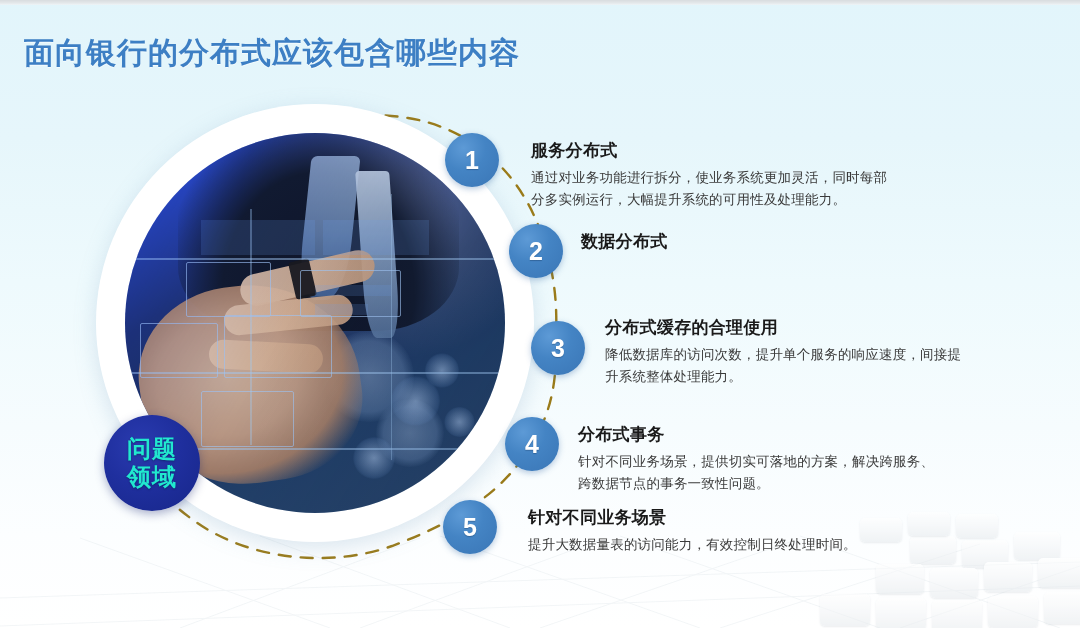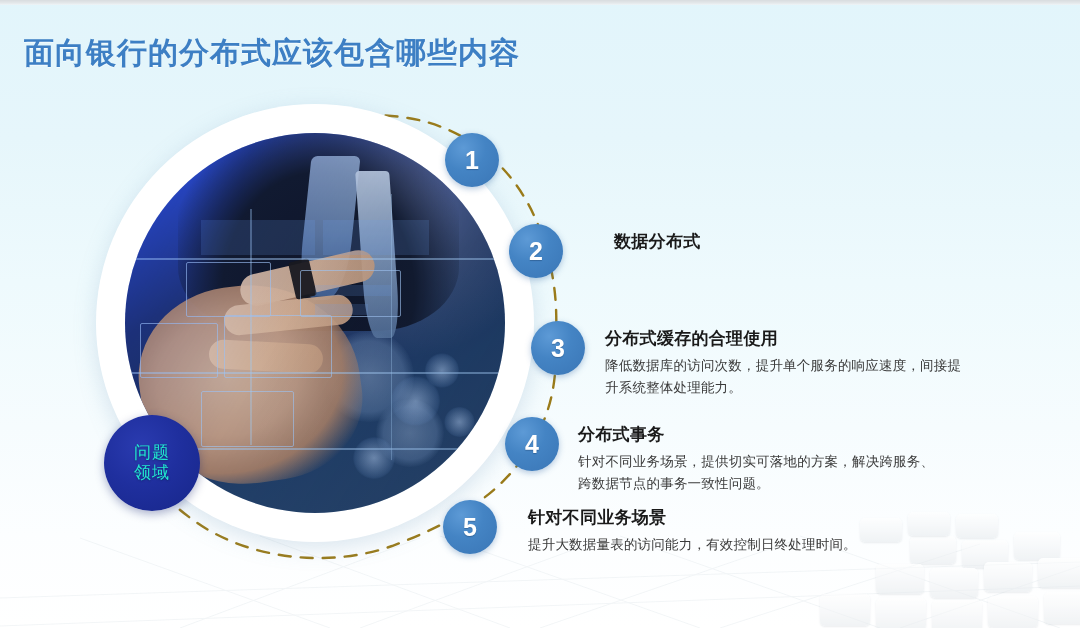--- a/index.html
+++ b/index.html
@@ -127,21 +127,21 @@
   }
 
   
   #problem-badge{
     position:absolute;left:8px;top:311px;width:96px;height:96px;border-radius:50%;
     background:radial-gradient(circle at 38% 32%,#2a3bb0 0%,#1f2f9e 45%,#172689 100%);
     display:flex;flex-direction:column;align-items:center;justify-content:center;
     box-shadow:0 3px 10px rgba(20,35,110,.35);
   }
   #problem-badge span{
-    color:#21e8cf;font-size:17px;font-weight:normal;line-height:1.18;letter-spacing:1px;
+    color:#21e8cf;font-size:24px;font-weight:bold;line-height:1.18;letter-spacing:1px;
     text-shadow:0 1px 2px rgba(0,30,60,.45);
   }
 
   
   #arc-svg{
     position:absolute;left:0;top:0;width:1080px;height:628px;pointer-events:none;
   }
 
   
   .num-badge{
@@ -261,26 +261,31 @@
       <span>领域</span>
     </div>
   </div>
 
   <div class="num-badge" style="left:445px;top:133px;">1</div>
   <div class="num-badge" style="left:509px;top:224px;">2</div>
   <div class="num-badge" style="left:531px;top:321px;">3</div>
   <div class="num-badge" style="left:505px;top:417px;">4</div>
   <div class="num-badge" style="left:443px;top:500px;">5</div>
 
-
-  <div class="item-text" style="left:581px;top:231px;width:450px;margin-left:33px;">
+  <div class="item-text" style="left:531px;top:140px;width:430px;">
+    <div class="item-title">服务分布式</div>
+    <div class="item-desc">通过对业务功能进行拆分，使业务系统更加灵活，同时每部
+分多实例运行，大幅提升系统的可用性及处理能力。</div>
+  </div>
+
+  <div class="item-text" style="left:581px;top:231px;width:450px;">
     <div class="item-title">数据分布式</div>
   </div>
 
-  <div class="item-text" style="left:605px;top:328px;width:440px;">
+  <div class="item-text" style="left:605px;top:317px;width:440px;">
     <div class="item-title">分布式缓存的合理使用</div>
     <div class="item-desc">降低数据库的访问次数，提升单个服务的响应速度，间接提
 升系统整体处理能力。</div>
   </div>
 
   <div class="item-text" style="left:578px;top:424px;width:440px;">
     <div class="item-title">分布式事务</div>
     <div class="item-desc">针对不同业务场景，提供切实可落地的方案，解决跨服务、
 跨数据节点的事务一致性问题。</div>
   </div>

